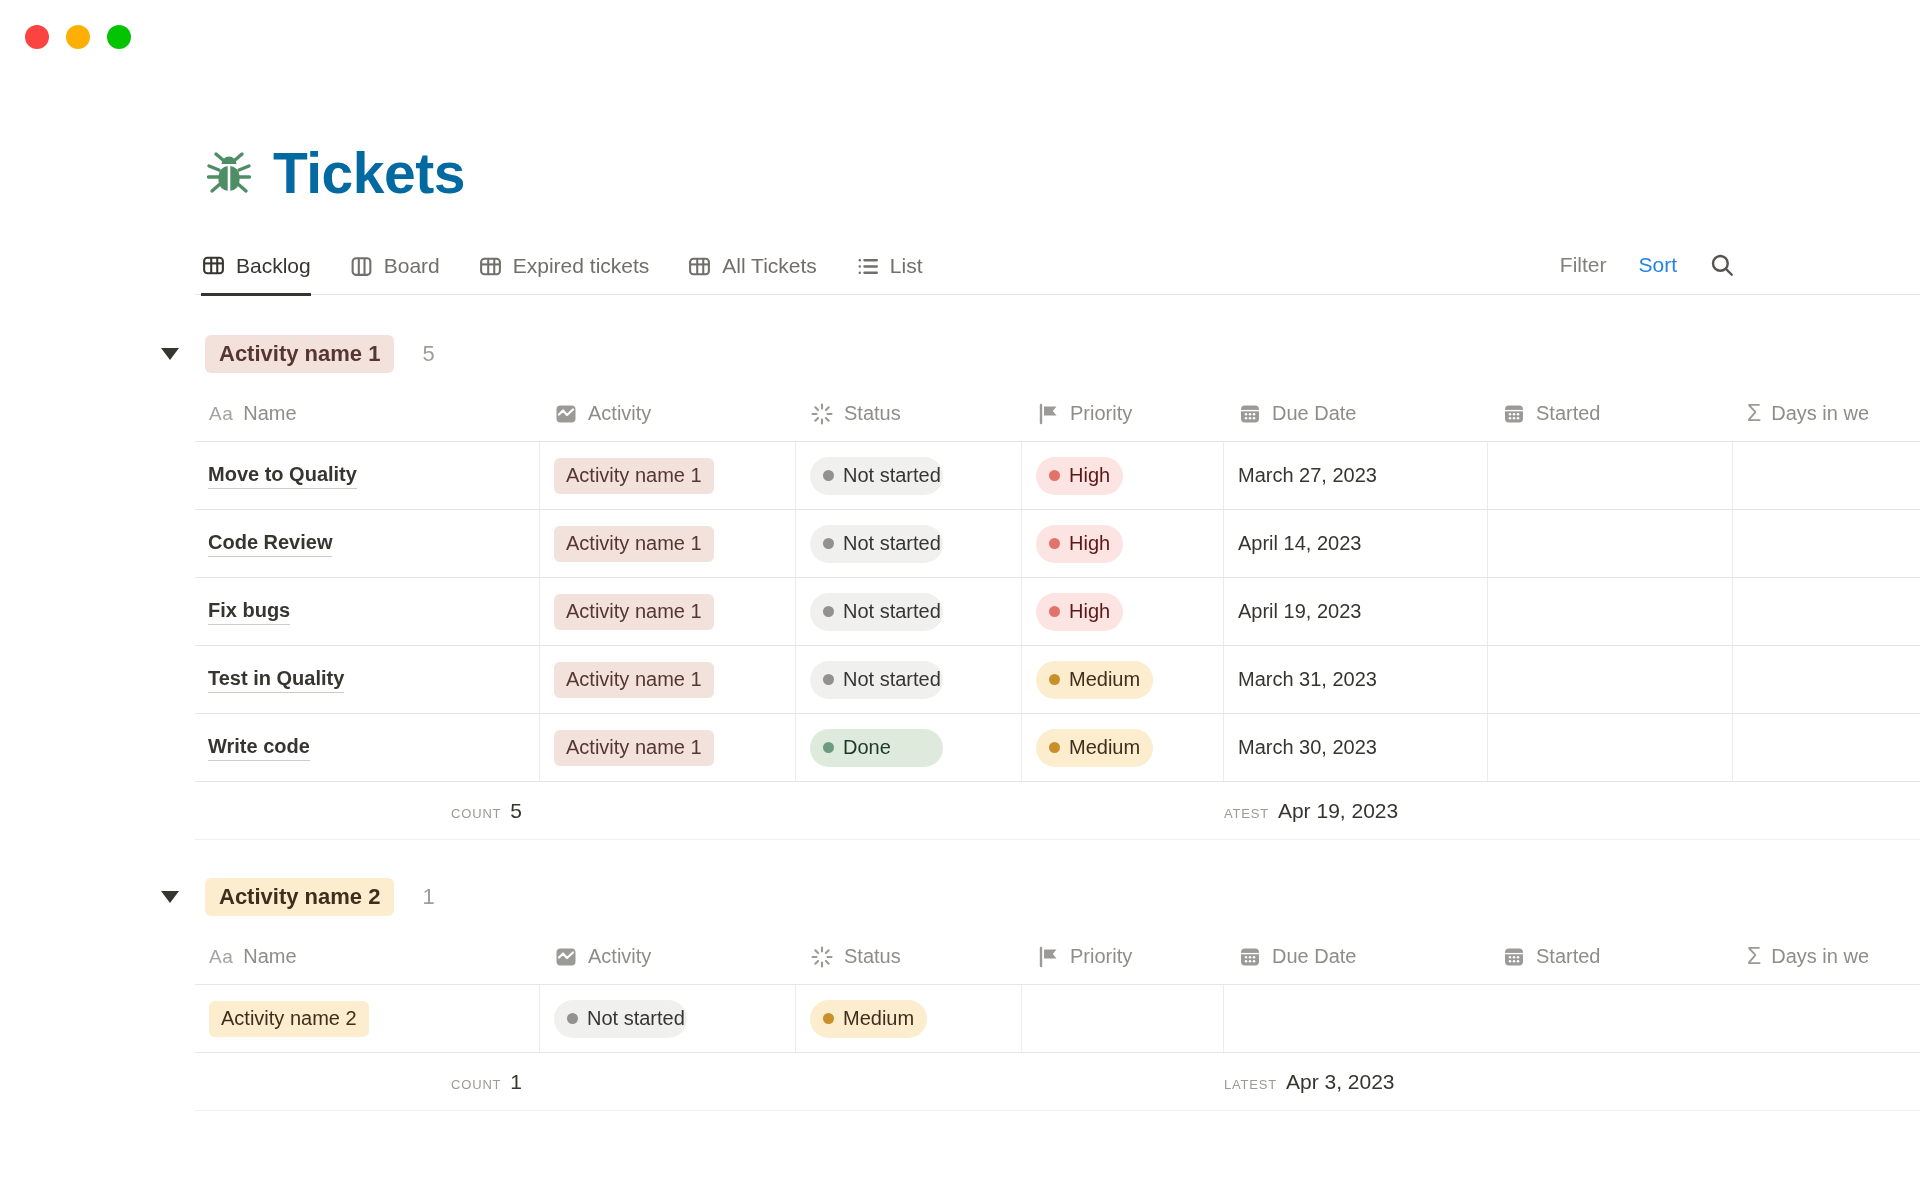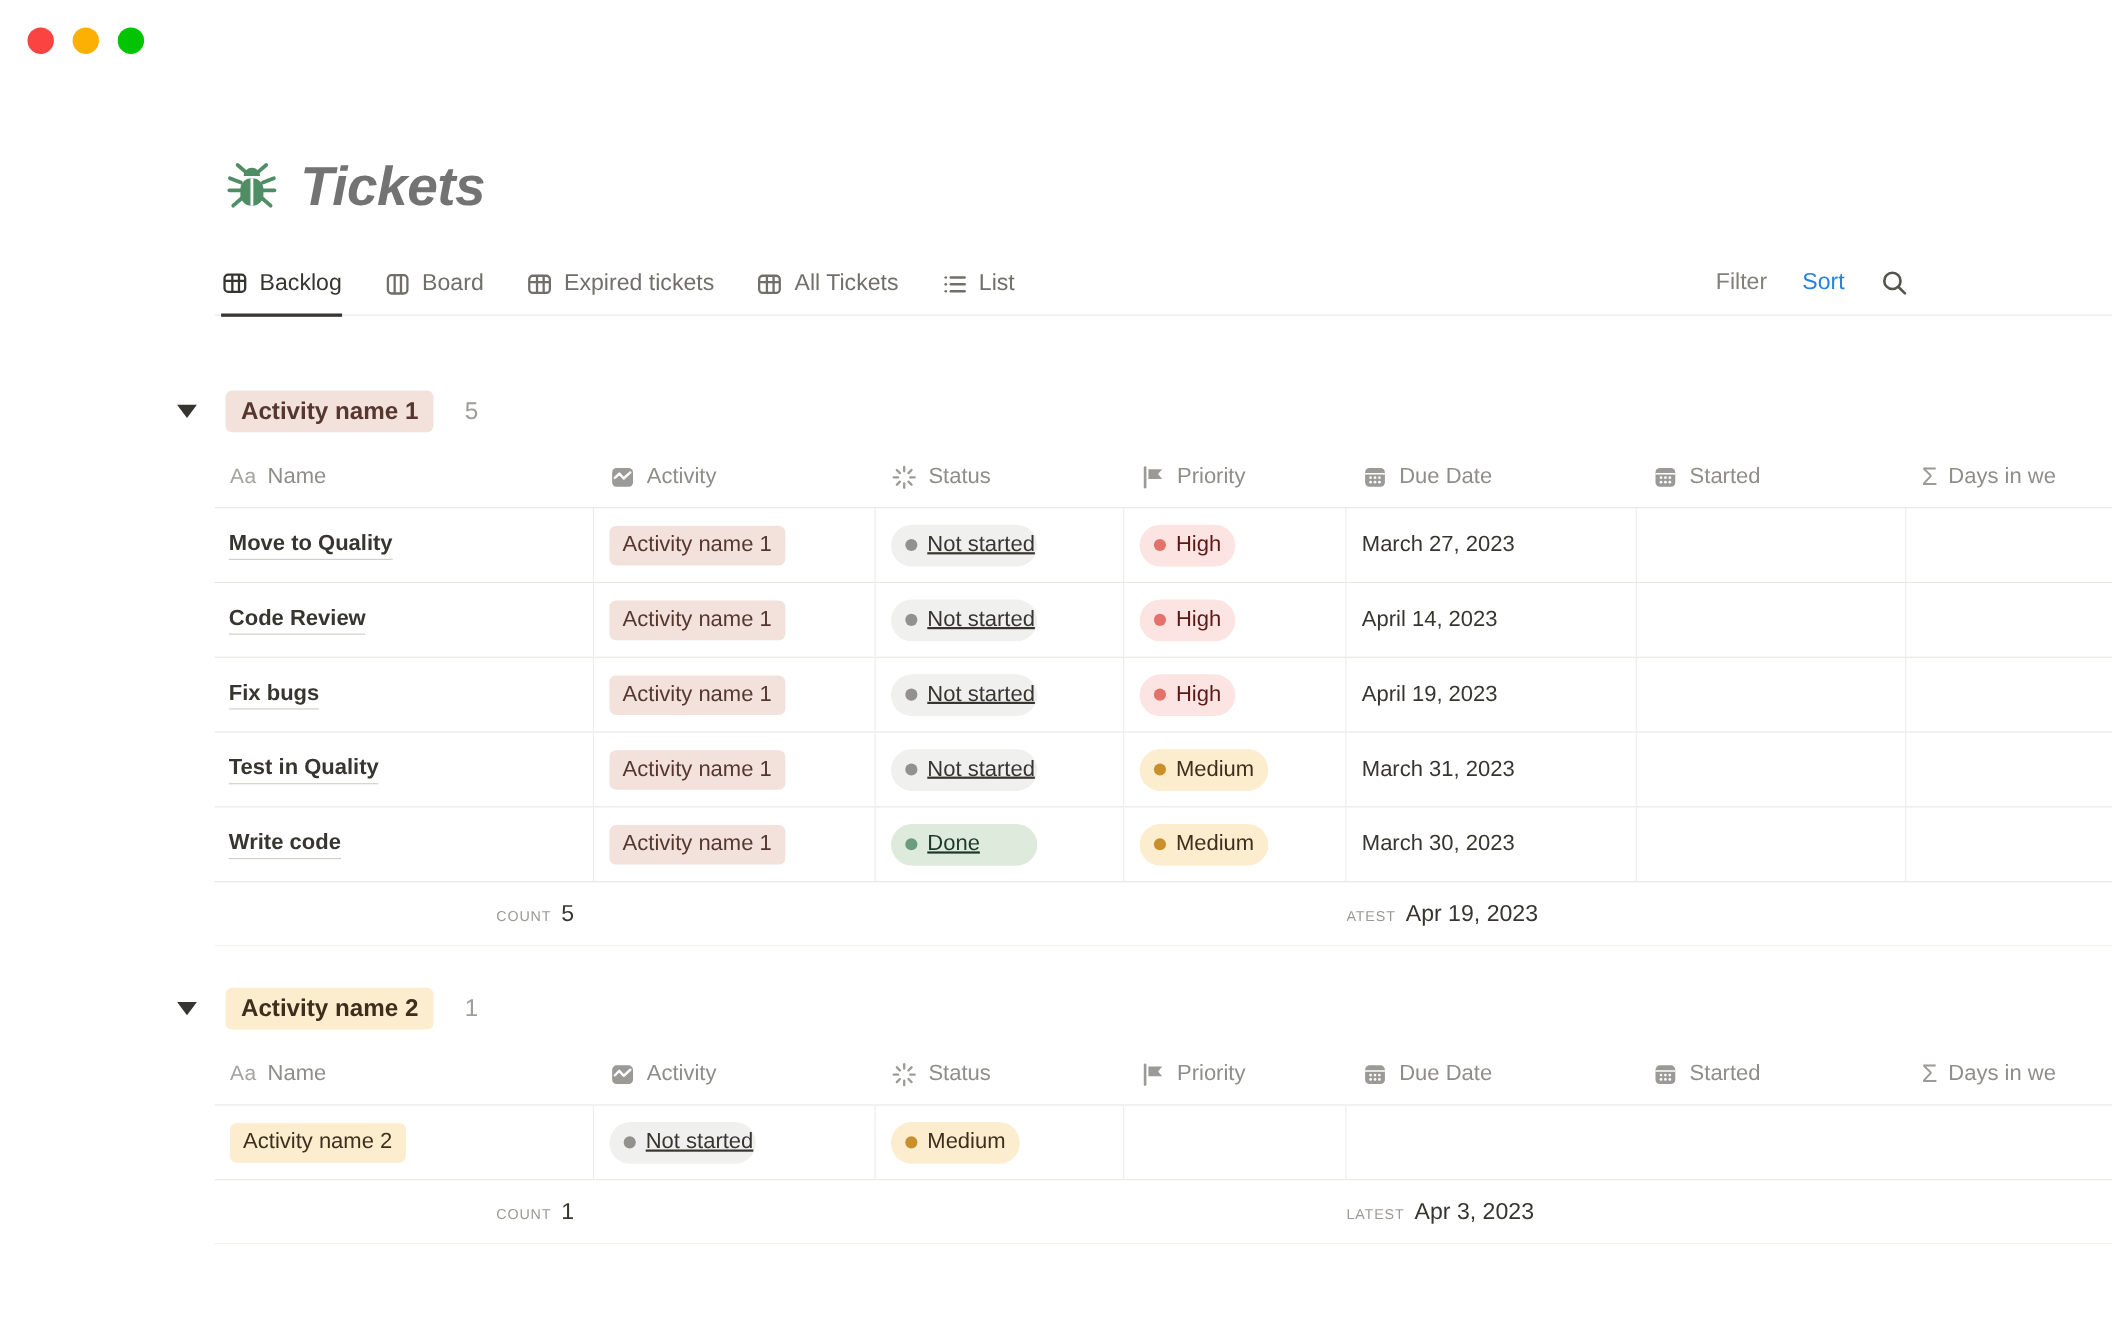--- a/index.html
+++ b/index.html
@@ -8,37 +8,37 @@
 
   
   .traffic-lights { position:absolute; top:25px; left:25px; display:flex; gap:17px; }
   .tl { width:24px; height:24px; border-radius:50%; }
 
   .content { padding-left:195px; }
 
   
   .page-header { display:flex; align-items:center; gap:20px; padding-top:140px; padding-left:10px; }
   .page-icon svg { display:block; }
-  .page-title { font-size:50px; font-weight:700; letter-spacing:-0.5px; color:#737373;font-style:italic; }
+  .page-title { font-size:57px; font-weight:700; letter-spacing:-0.5px; color:#0369a1; }
 
   
   .tabbar { margin-top:46px; display:flex; align-items:flex-end; justify-content:space-between;
     border-bottom:1px solid #E8E7E4; padding-right:185px; }
   .tabs { display:flex; gap:38px; padding-left:6px; }
   .tab { display:flex; align-items:center; gap:10px; font-size:21px; font-weight:500;
     color:#716F6A; padding-bottom:15px; cursor:pointer; }
   .tab.active { color:#37352F; font-weight:400; border-bottom:3px solid #37352F; margin-bottom:-2px; }
   .tab svg { display:block; }
   .toolbar { display:flex; align-items:center; gap:32px; padding-bottom:16px; }
   .toolbar .tb-item { font-size:21px; color:#82807A; cursor:pointer; }
   .toolbar .sort { color:#2383E2; }
   .toolbar .search svg { display:block; }
 
   
-  .group { margin-top:68px; }
+  .group { margin-top:40px; }
   .group + .group { margin-top:38px; }
   .group-head { display:flex; align-items:center; margin-left:-35px; }
   .toggle { width:20px; display:flex; justify-content:center; cursor:pointer; }
   .toggle .tri { width:0; height:0; border-left:9px solid transparent; border-right:9px solid transparent;
     border-top:12px solid #37352F; }
   .group-badge { margin-left:25px; height:38px; display:flex; align-items:center;
     padding:0 14px; border-radius:6px; font-size:22px; font-weight:700; }
   .group-count { margin-left:28px; font-size:22px; color:#9F9D99; }
 
   
@@ -56,21 +56,21 @@
     border-right:1px solid #EDECE9; overflow:hidden; }
   .cell:last-child { border-right:none; }
   .cell.name { padding-left:13px; }
   .rowlink { font-size:20px; font-weight:600; color:#37352F; border-bottom:1.5px solid #CDCBC5;
     padding-bottom:2px; white-space:nowrap; cursor:pointer; }
   .chip { height:36px; display:flex; align-items:center; padding:0 12px; border-radius:6px;
     font-size:20px; white-space:nowrap; }
   .pill { height:38px; display:flex; align-items:center; padding:0 13px; border-radius:19px;
     font-size:20px; white-space:nowrap; }
   .pill .dot { width:11px; height:11px; border-radius:50%; margin-right:9px; flex-shrink:0; }
-  .pill.status { width:133px; padding-right:0; overflow:hidden;text-decoration:underline; }
+  .pill.status { width:133px; padding-right:0; overflow:hidden; }
   .datetext { font-size:20px; color:#37352F; white-space:nowrap; }
 
   .tfoot { height:58px; align-items:center; border-bottom:1px solid #F1F0ED; }
   .fcell { display:flex; align-items:baseline; overflow:hidden; white-space:nowrap; }
   .fcell.count { justify-content:flex-end; padding-right:18px; }
   .flabel { font-size:13px; letter-spacing:0.8px; color:#9C9A95; text-transform:uppercase;
     margin-right:9px; }
   .fvalue { font-size:21px; color:#37352F; }
 </style>
 </head>

